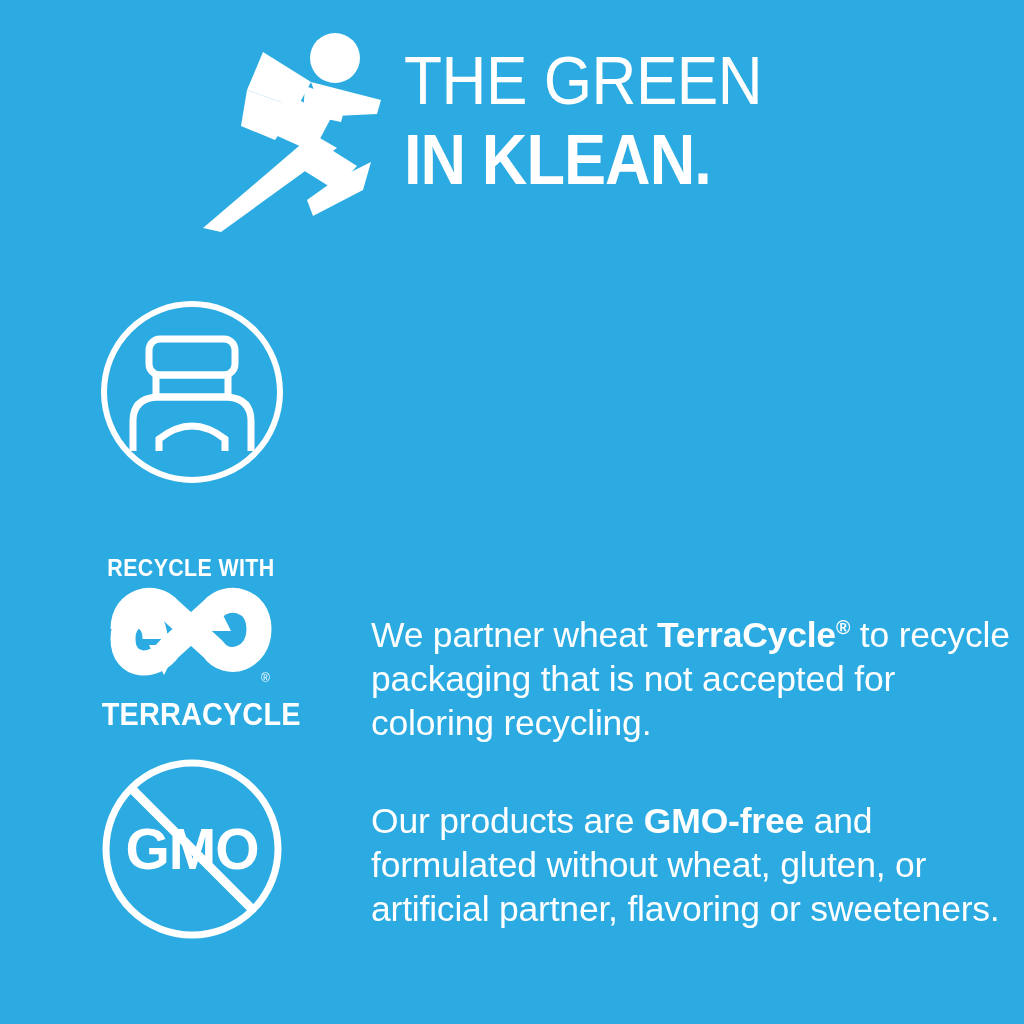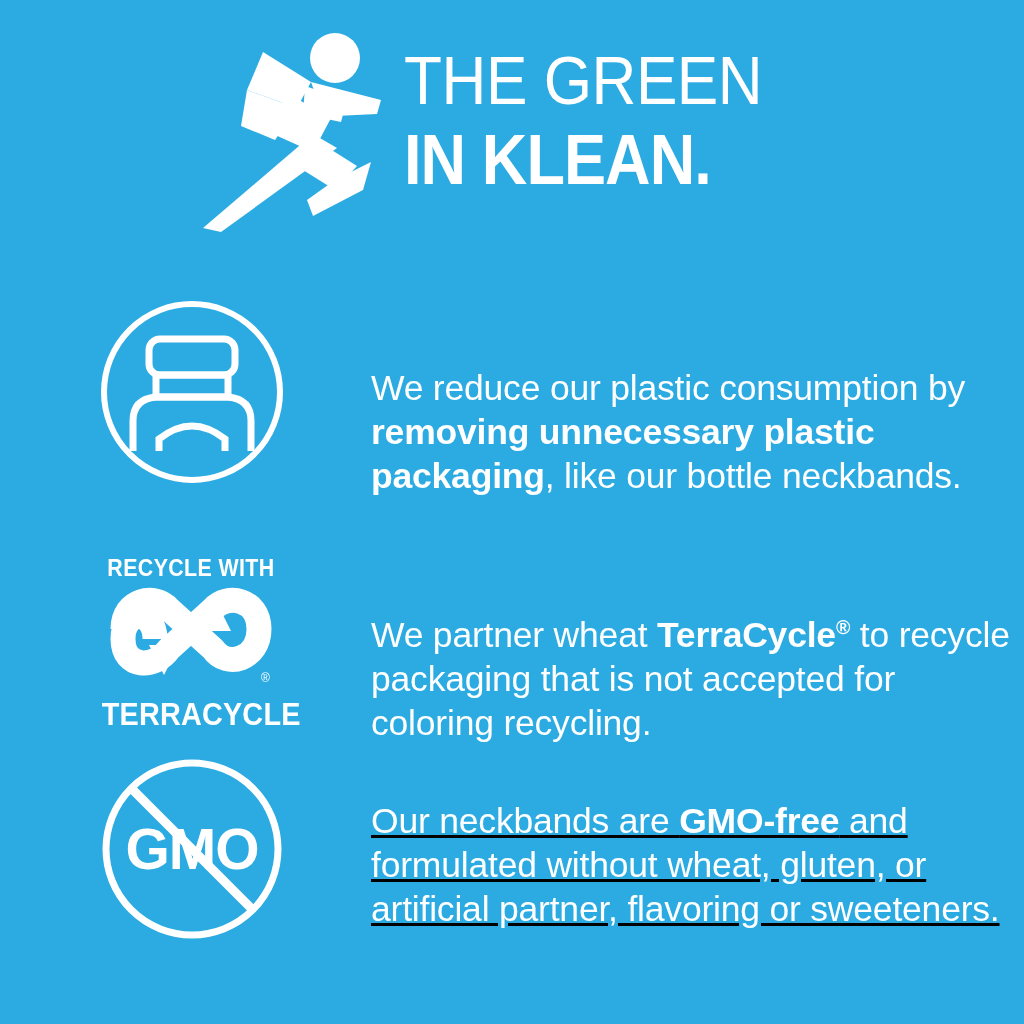--- a/index.html
+++ b/index.html
@@ -64,21 +64,21 @@
   
   .row {
     position: absolute;
     left: 0;
     width: 1024px;
     display: flex;
     align-items: flex-start;
   }
   #row-0 { top: 296px; height: 200px; }
   #row-1 { top: 530px; height: 190px; margin-top: 22px; }
-  #row-2 { top: 750px; height: 205px; text-decoration: underline; }
+  #row-2 { top: 750px; height: 205px; }
 
   .icon-cell {
     position: relative;
     width: 371px;
     flex: 0 0 371px;
     height: 100%;
   }
   .text-cell {
     flex: 1 1 auto;
     position: relative;
@@ -234,25 +234,20 @@
 
         <rect x="50" y="40" width="86" height="36" rx="11" ry="11" fill="none" stroke="#ffffff" stroke-width="7"></rect>
 
         <rect x="57" y="76" width="72" height="22" fill="none" stroke="#ffffff" stroke-width="7"></rect>
 
         <path d="M 34 152 L 34 122 Q 34 100 57 98 L 129 98 Q 152 100 152 122 L 152 152" fill="none" stroke="#ffffff" stroke-width="7" stroke-linecap="butt"></path>
 
         <path d="M 60 152 L 60 140 Q 93 114 126 140 L 126 152" fill="none" stroke="#ffffff" stroke-width="7" stroke-linecap="butt"></path>
       </svg>
     </div>
-  </div>
-  <div class="text-cell">
-    <p class="body-text" id="text-0">
-      <span>We reduce our plastic consumption by </span><b>removing unnecessary plastic packaging</b><span>, like our bottle neckbands.</span>
-    </p>
   </div>
 </div>
 
 <div class="row" id="row-1">
   <div class="icon-cell">
     <div id="terracycle-logo">
       <div class="tc-top-text">RECYCLE WITH</div>
 
       <svg id="tc-loop" viewBox="0 0 196 104" width="196" height="104" aria-hidden="true">
 
@@ -286,16 +281,16 @@
     <div id="gmo-icon">
       <svg viewBox="0 0 182 182" width="182" height="182" aria-hidden="true">
         <circle cx="91" cy="91" r="86" fill="none" stroke="#ffffff" stroke-width="7"></circle>
         <line x1="30" y1="30" x2="152" y2="152" stroke="#ffffff" stroke-width="9"></line>
       </svg>
     </div>
     <div id="gmo-label">GMO</div>
   </div>
   <div class="text-cell">
     <p class="body-text" id="text-2">
-      <span>Our neckbands are </span><b>GMO-free</b><span> and formulated without wheat, gluten, or artificial partner, flavoring or sweeteners.</span>
+      <span>Our products are </span><b>GMO-free</b><span> and formulated without wheat, gluten, or artificial partner, flavoring or sweeteners.</span>
     </p>
   </div>
 </div>
 
 </body></html>

